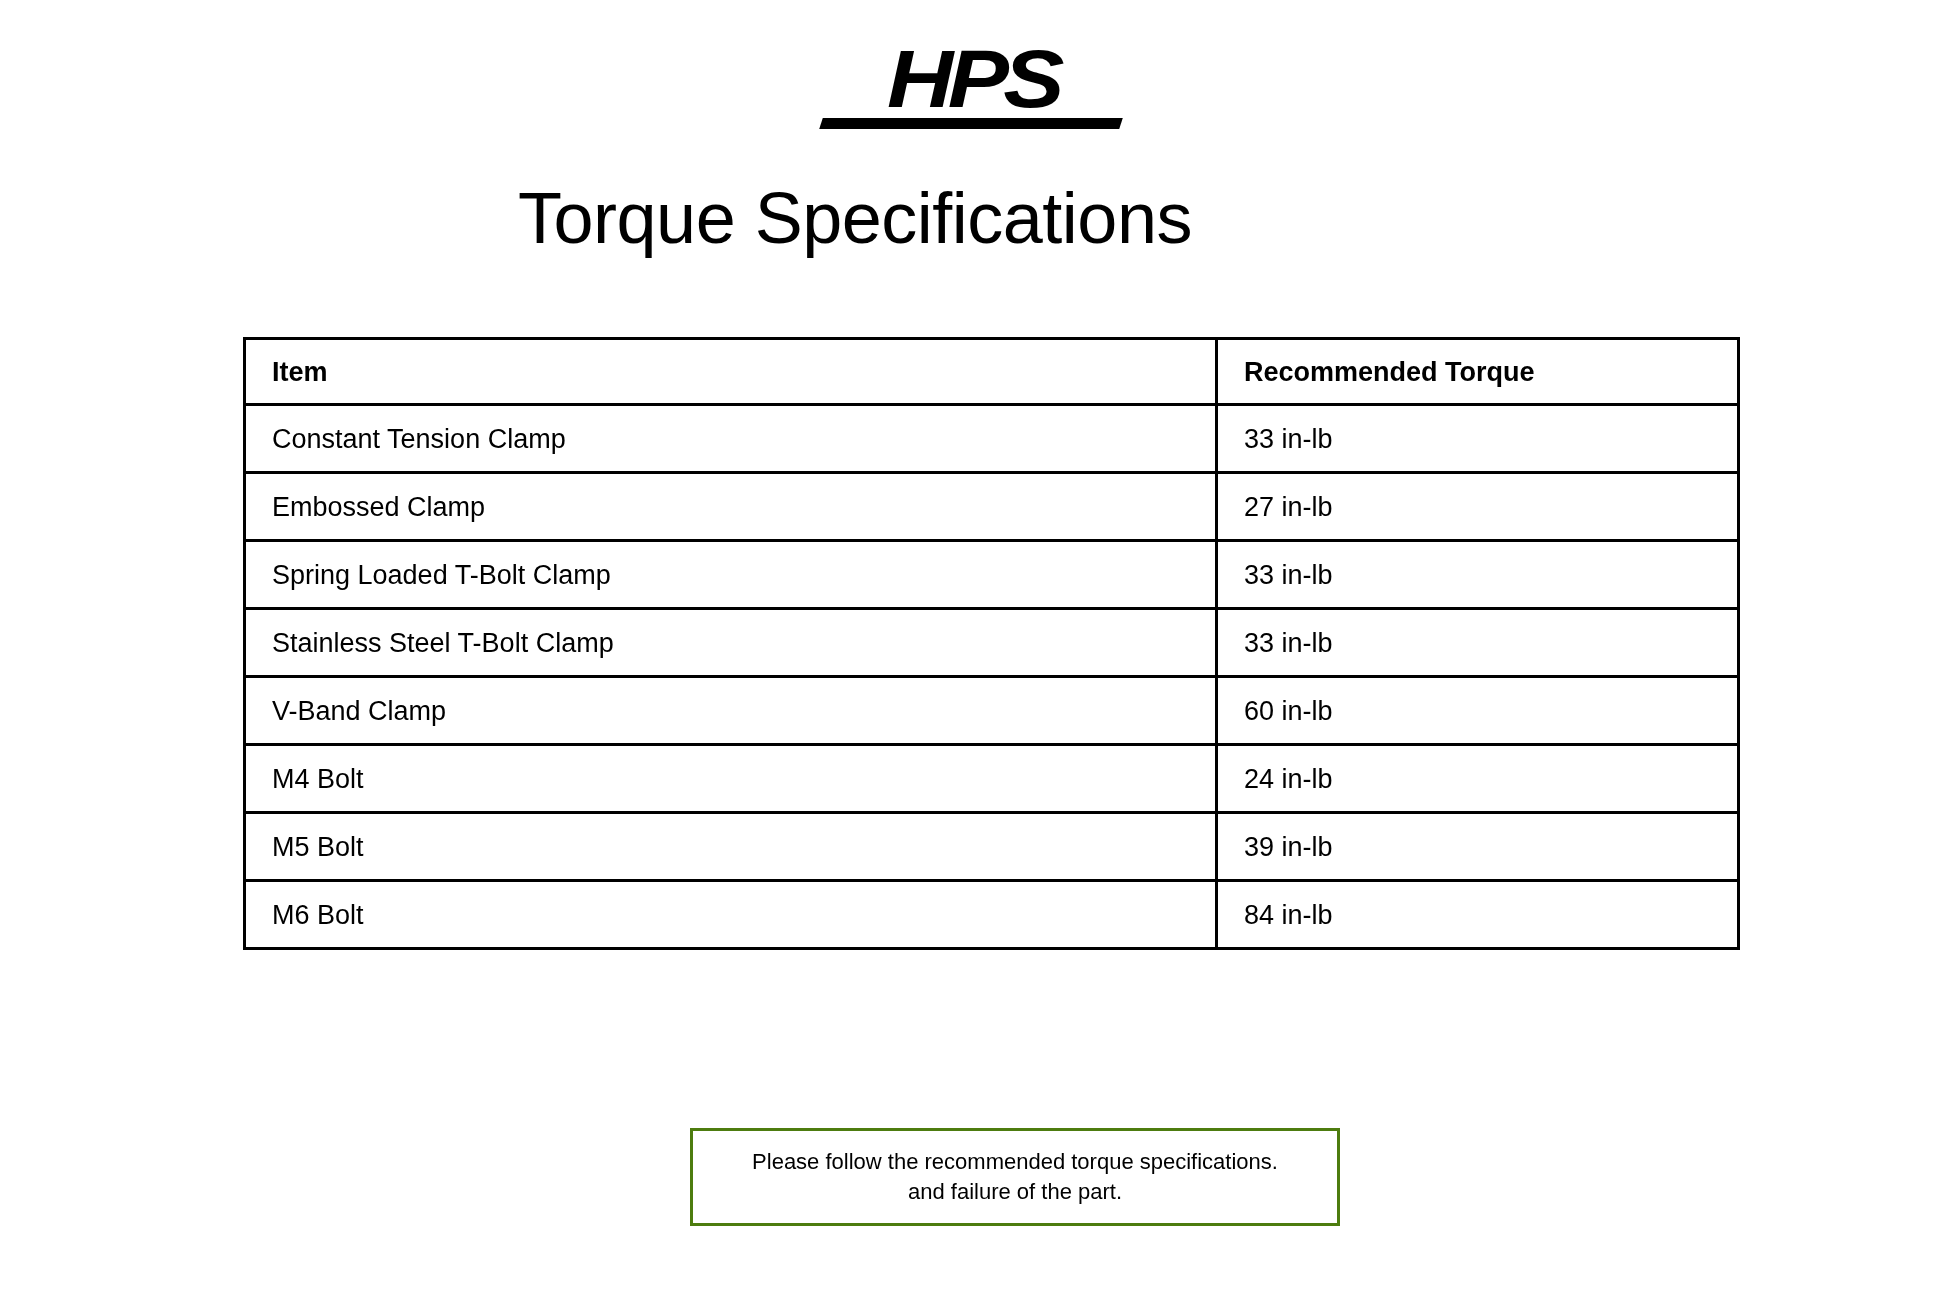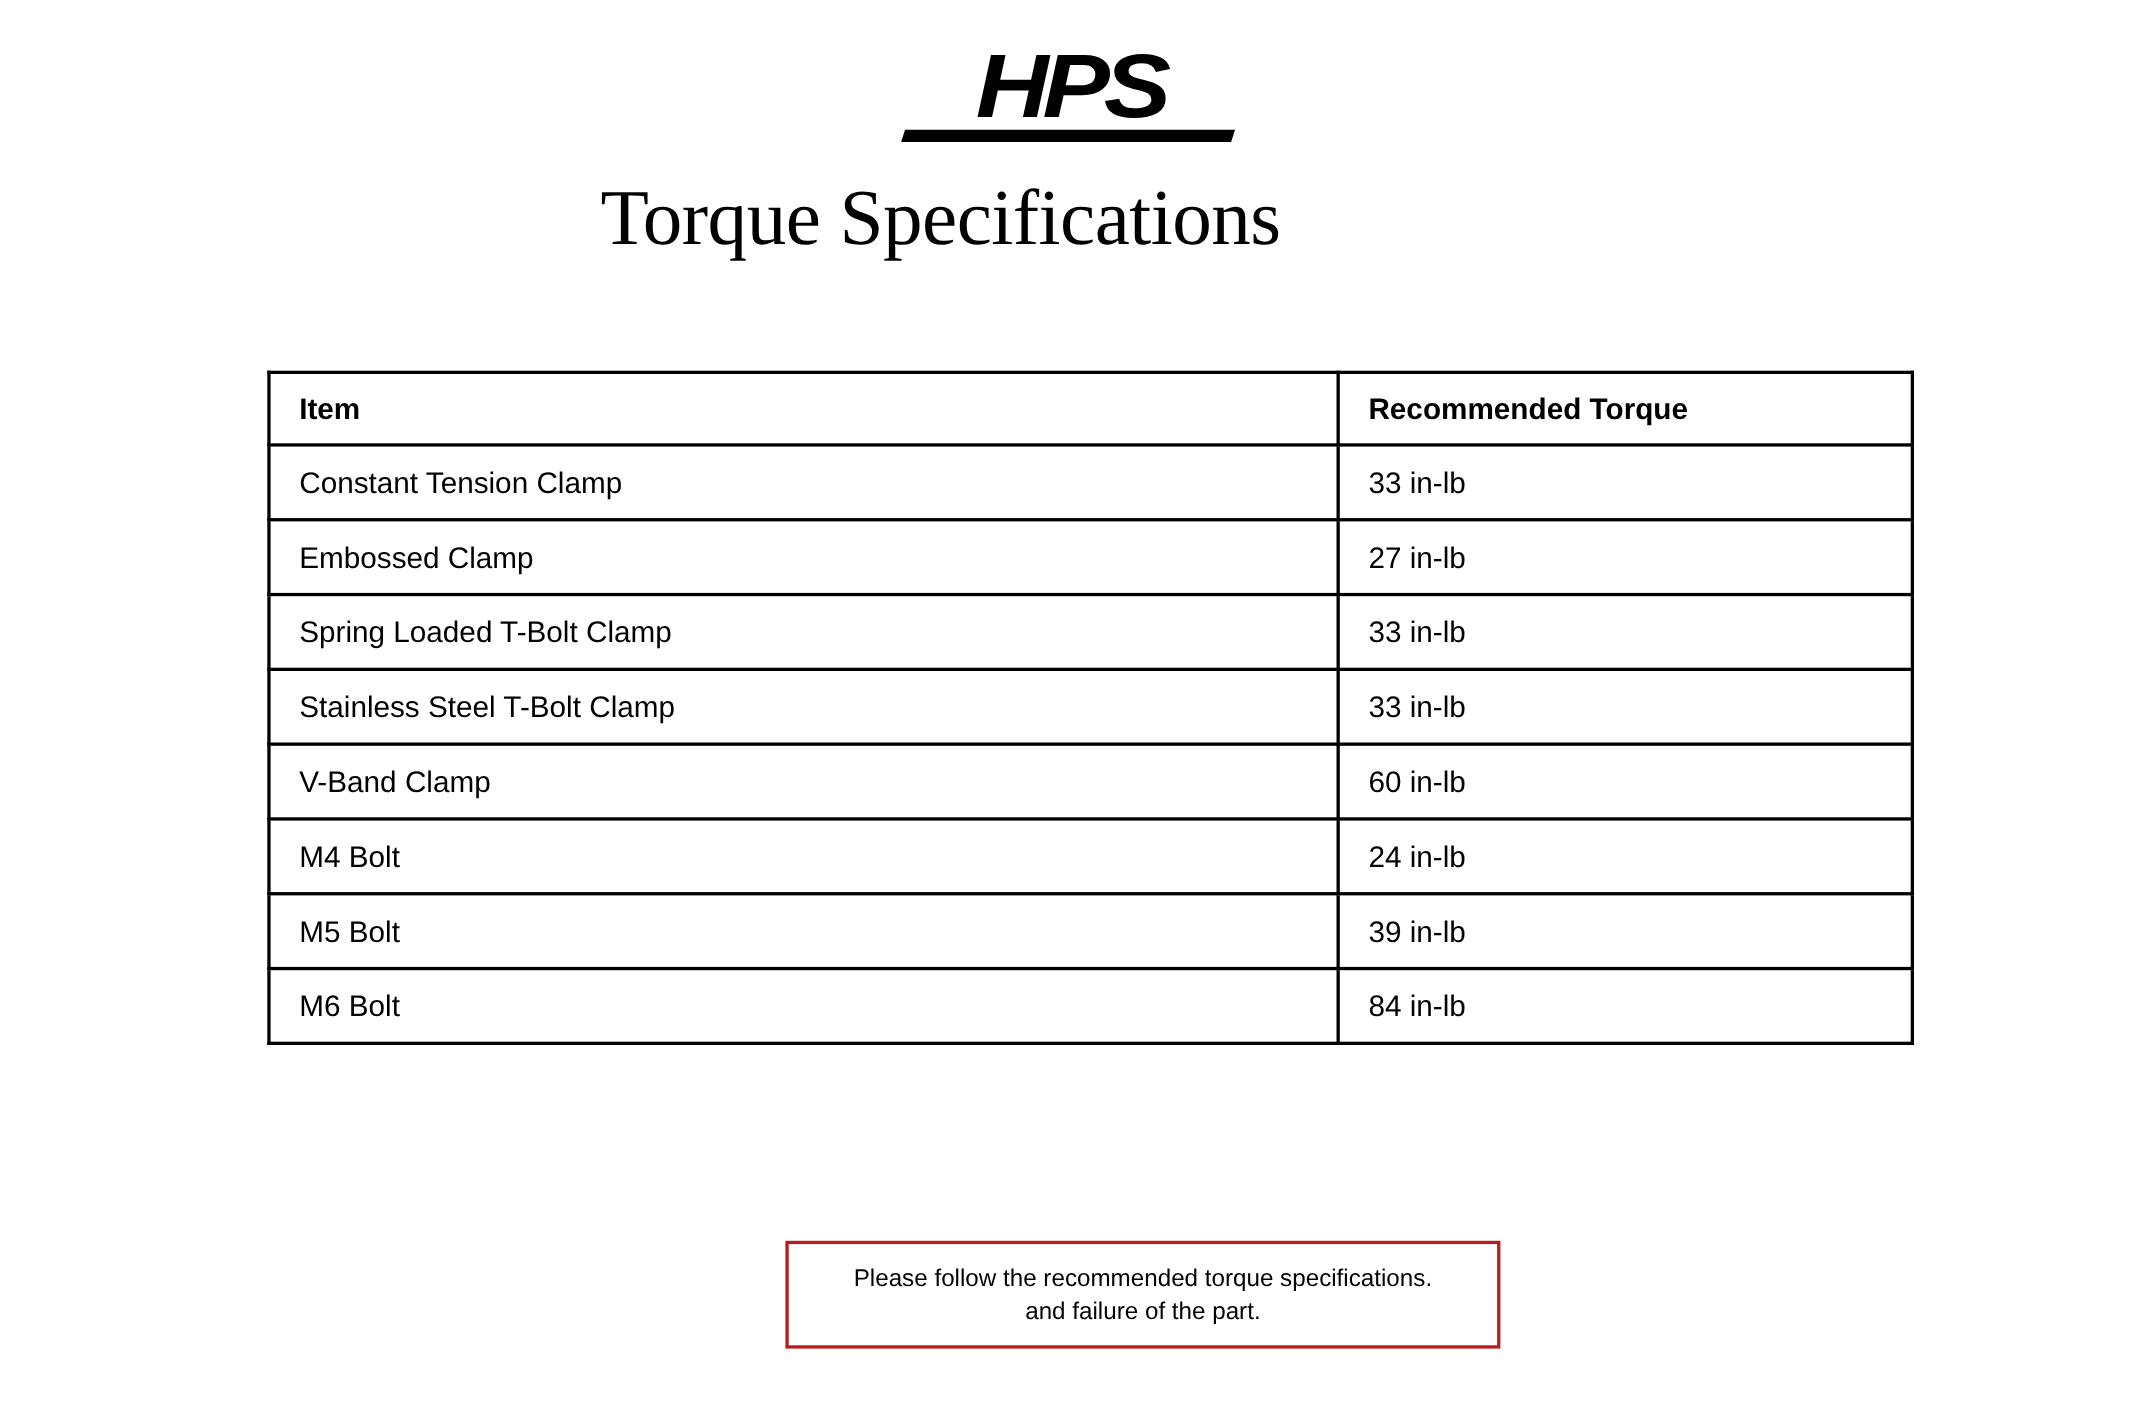--- a/index.html
+++ b/index.html
@@ -57,24 +57,24 @@
     width: 300px;
     height: 11px;
     background: #000000;
     transform: skewX(-18deg);
   }
 
   
   .title {
     position: absolute;
     left: 0;
-    top: 156px;
+    top: 176px;
     width: 1710px;
     text-align: center;
-    font-family: Liberation Serif, serif;
+    font-family: Liberation Sans, sans-serif;
     font-weight: 400;
     font-size: 72px;
     line-height: 84px;
     letter-spacing: -0.5px;
     color: #000000;
   }
 
   
   .spec-table {
     position: absolute;
@@ -108,26 +108,25 @@
   }
 
   
   .note-box {
     position: absolute;
     left: 690px;
     top: 1128px;
     width: 650px;
     height: 98px;
     box-sizing: border-box;
-    border: 3px solid #b91c1c;
+    border: 3px solid #4d7c0f;
     background: #ffffff;
     display: flex;
     align-items: center;
     justify-content: center;
-    margin-left: 24px;
   }
   .note-lines {
     text-align: center;
     font-family: "Liberation Sans", sans-serif;
     font-size: 22px;
     line-height: 30px;
     color: #000000;
   }
   .note-lines > div { white-space: nowrap; }
 </style>

